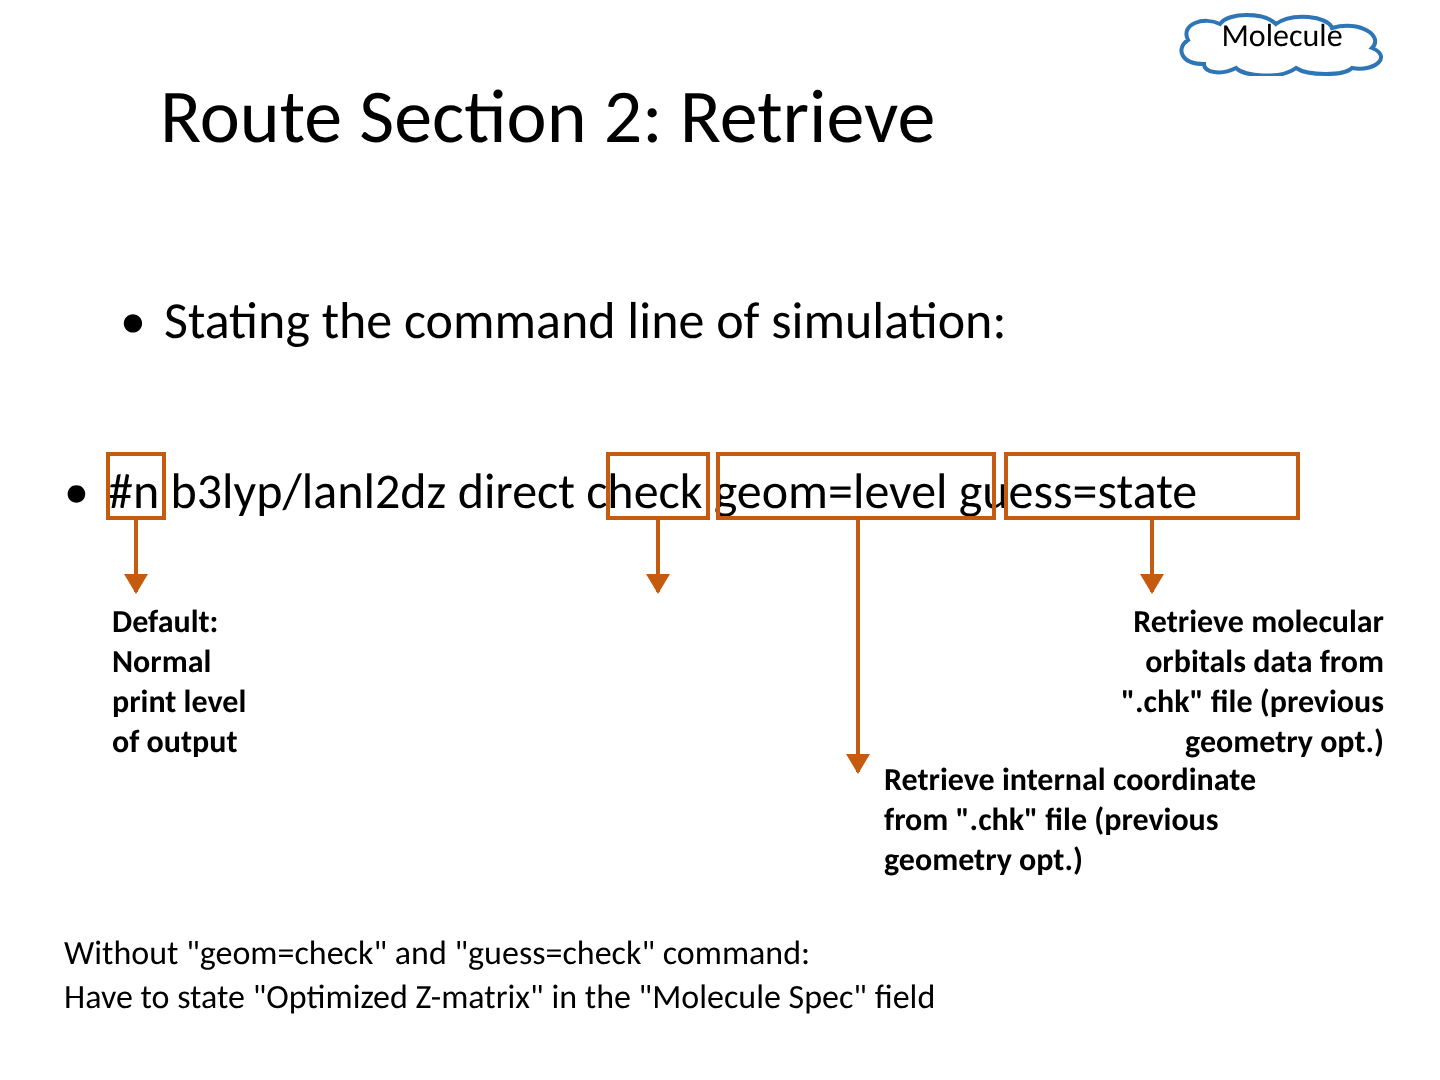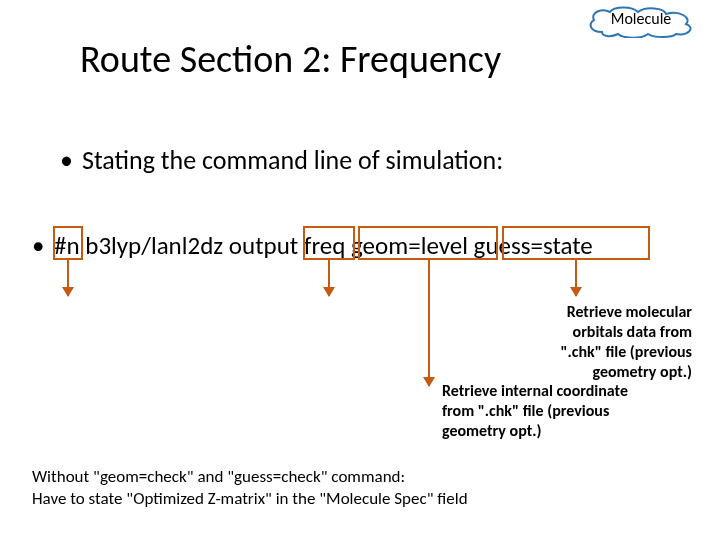--- a/index.html
+++ b/index.html
@@ -104,40 +104,44 @@
 
 <div class="slide">
 
   <div class="cloud-tag">
     <svg width="114" height="34" viewBox="0 0 114 34">
       <path d="M18 28 C6 28 4 20 10 16 C6 8 18 4 26 8 C30 2 48 2 54 8 C62 2 80 4 82 10 C96 6 108 14 102 20 C112 24 104 32 92 30 C88 34 70 34 64 30 C56 36 38 34 34 30 C26 34 18 32 18 28 Z" fill="#ffffff" stroke="#2e75b6" stroke-width="2"></path>
     </svg>
     <div class="cloud-label">Molecule</div>
   </div>
 
-  <div class="title">Route Section 2: Frequency</div>
+  <div class="title">Route Section 2: Retrieve</div>
 
   <div class="bullet1">
     <span class="bullet-dot">•</span><span>Stating the command line of simulation:</span>
   </div>
 
   <div class="cmd-line">
-    <span class="bullet-dot">•</span><span>#n</span><span> b3lyp/lanl2dz output </span><span>freq</span><span> </span><span>geom=level</span><span> </span><span>guess=state</span>
+    <span class="bullet-dot">•</span><span>#n</span><span> b3lyp/lanl2dz direct </span><span>check</span><span> </span><span>geom=level</span><span> </span><span>guess=state</span>
   </div>
 
   <div class="box" style="left:53px;  top:226px; width:30px;  height:34px;"></div>
   <div class="box" style="left:303px; top:226px; width:52px;  height:34px;"></div>
   <div class="box" style="left:358px; top:226px; width:140px; height:34px;"></div>
   <div class="box" style="left:502px; top:226px; width:148px; height:34px;"></div>
 
   <div class="arrow" style="left:67px;  top:260px; height:36px;"></div>
   <div class="arrow" style="left:328px; top:260px; height:36px;"></div>
   <div class="arrow" style="left:428px; top:260px; height:126px;"></div>
   <div class="arrow" style="left:575px; top:260px; height:36px;"></div>
 
+  <div class="anno" style="left:56px; top:302px; white-space:pre-line;">Default:
+Normal
+print level
+of output</div>
   <div class="anno right" style="right:28px; top:302px; white-space:pre-line;">Retrieve molecular
 orbitals data from
 ".chk" file (previous
 geometry opt.)</div>
   <div class="anno" style="left:442px; top:381px; white-space:pre-line;">Retrieve internal coordinate
 from ".chk" file (previous
 geometry opt.)</div>
 
   <div class="footer-note" style="white-space:pre-line;">Without "geom=check" and "guess=check" command:
 Have to state "Optimized Z-matrix" in the "Molecule Spec" field</div>

